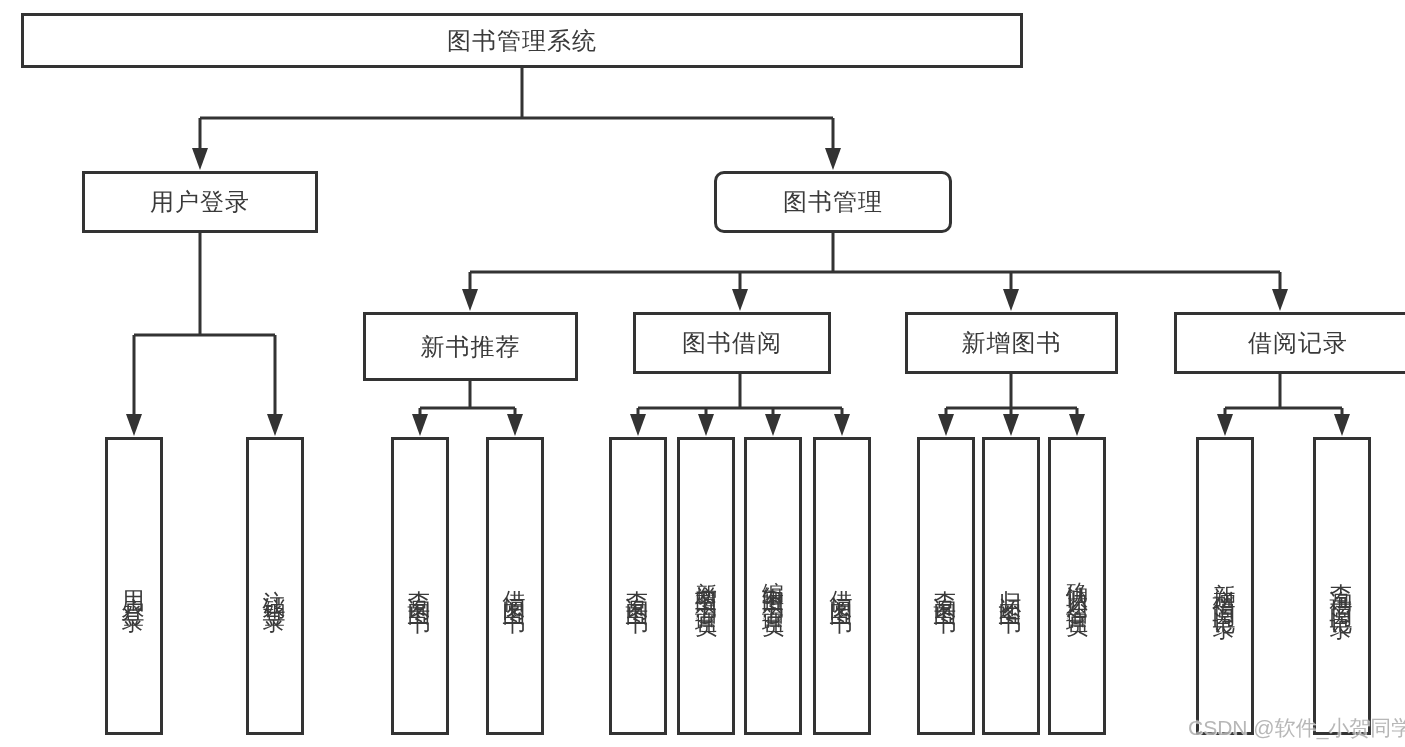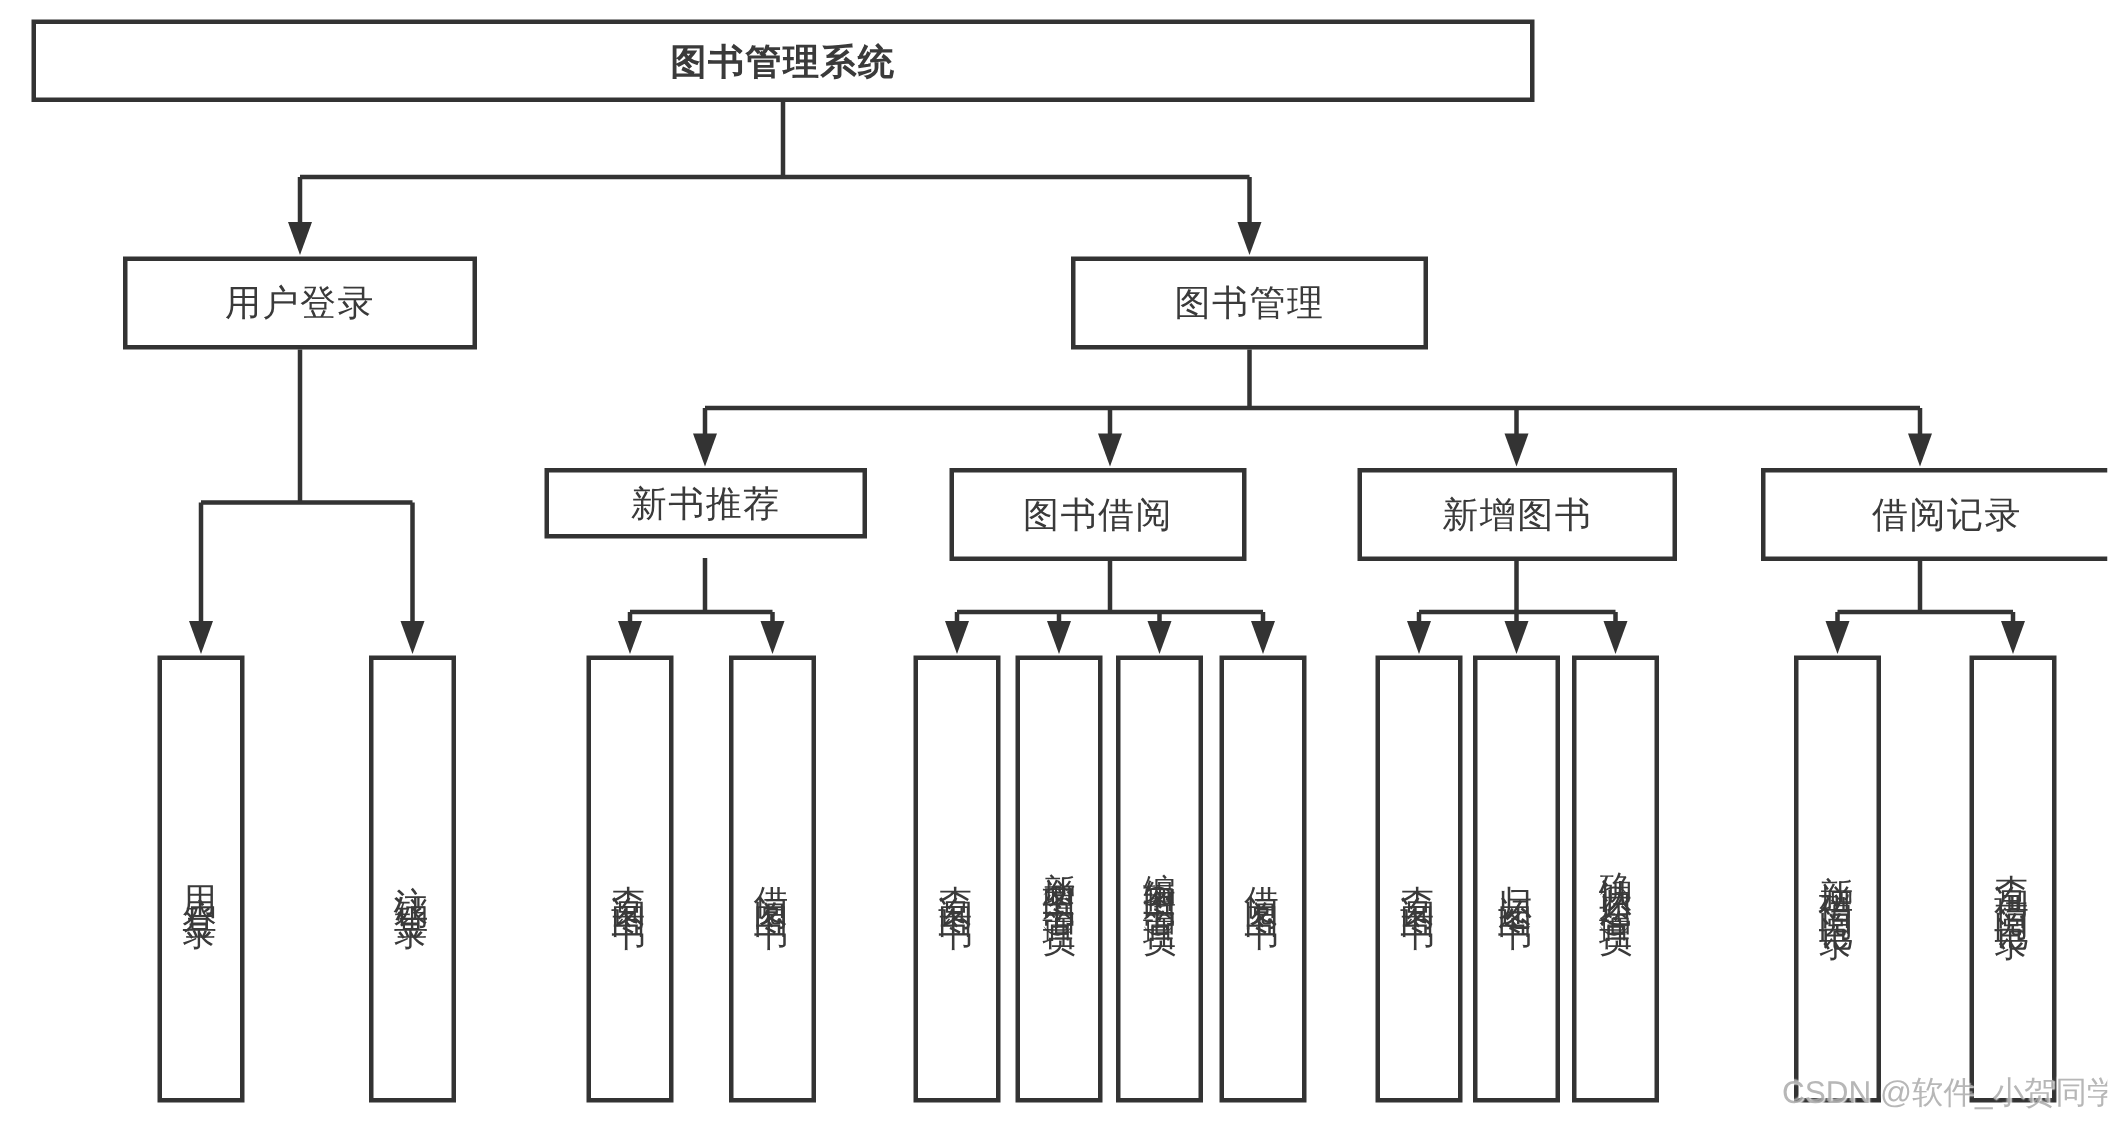--- a/index.html
+++ b/index.html
@@ -12,24 +12,24 @@
     position:absolute; background:#ffffff; border:3px solid #333333;
     box-sizing:border-box; display:flex; align-items:center; justify-content:center;
     color:#3a3a3a;
   }
   .h { font-size:24px; letter-spacing:1px; }
   .v { font-size:23px; }
   .v span { writing-mode:vertical-rl; text-orientation:mixed; letter-spacing:7px; }
   .v.long span { letter-spacing:5px; font-size:22px; }
 
   
-  #n-root        { left:21px;   top:13px;  width:1002px; height:55px;font-weight:bold; }
+  #n-root        { left:21px;   top:13px;  width:1002px; height:55px; }
   #n-userlogin   { left:82px;   top:171px; width:236px;  height:62px; }
-  #n-bookmgmt    { left:714px;  top:171px; width:238px;  height:62px; }
-  #n-newbook     { left:363px;  top:312px; width:215px;  height:47px; }
+  #n-bookmgmt    { left:714px;  top:171px; width:238px;  height:62px;border-radius:10px; }
+  #n-newbook     { left:363px;  top:312px; width:215px;  height:69px; }
   #n-bookborrow  { left:633px;  top:312px; width:198px;  height:62px; }
   #n-curborrow   { left:905px;  top:312px; width:213px;  height:62px; }
   #n-borrowrec   { left:1174px; top:312px; width:248px;  height:62px; }
 
   .leaf { top:437px; width:58px; height:298px; }
   #l-userlogin  { left:105px; }
   #l-logout     { left:246px; }
   #l-nbr-query  { left:391px; }
   #l-nbr-borrow { left:486px; }
   #l-bb-query   { left:609px; }

